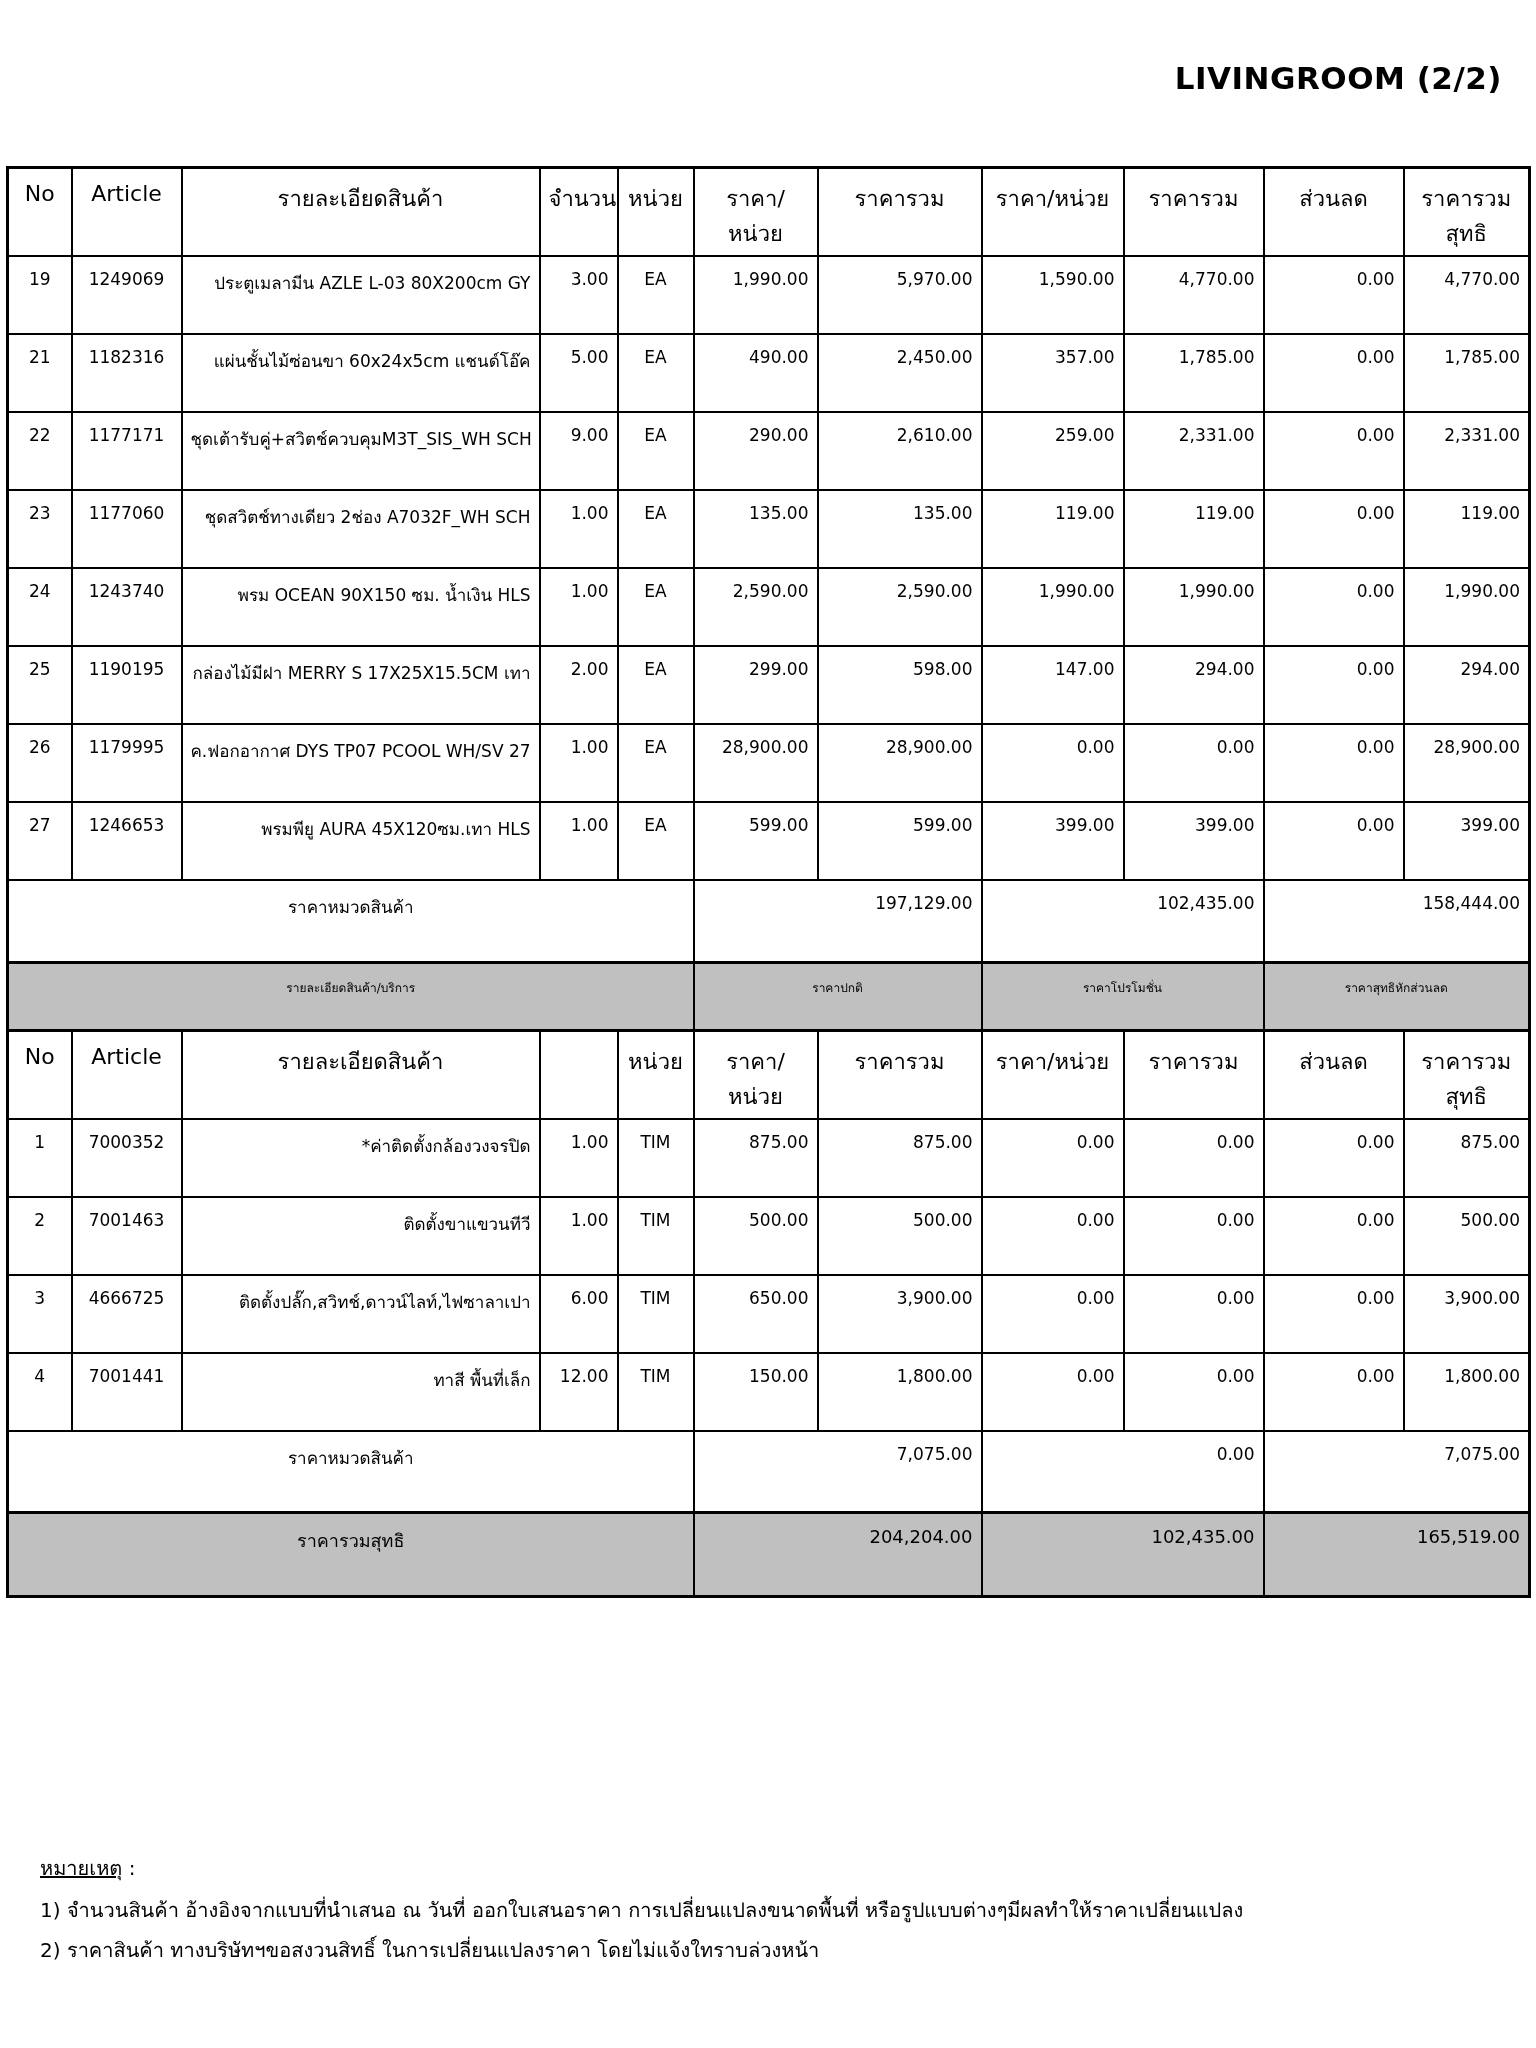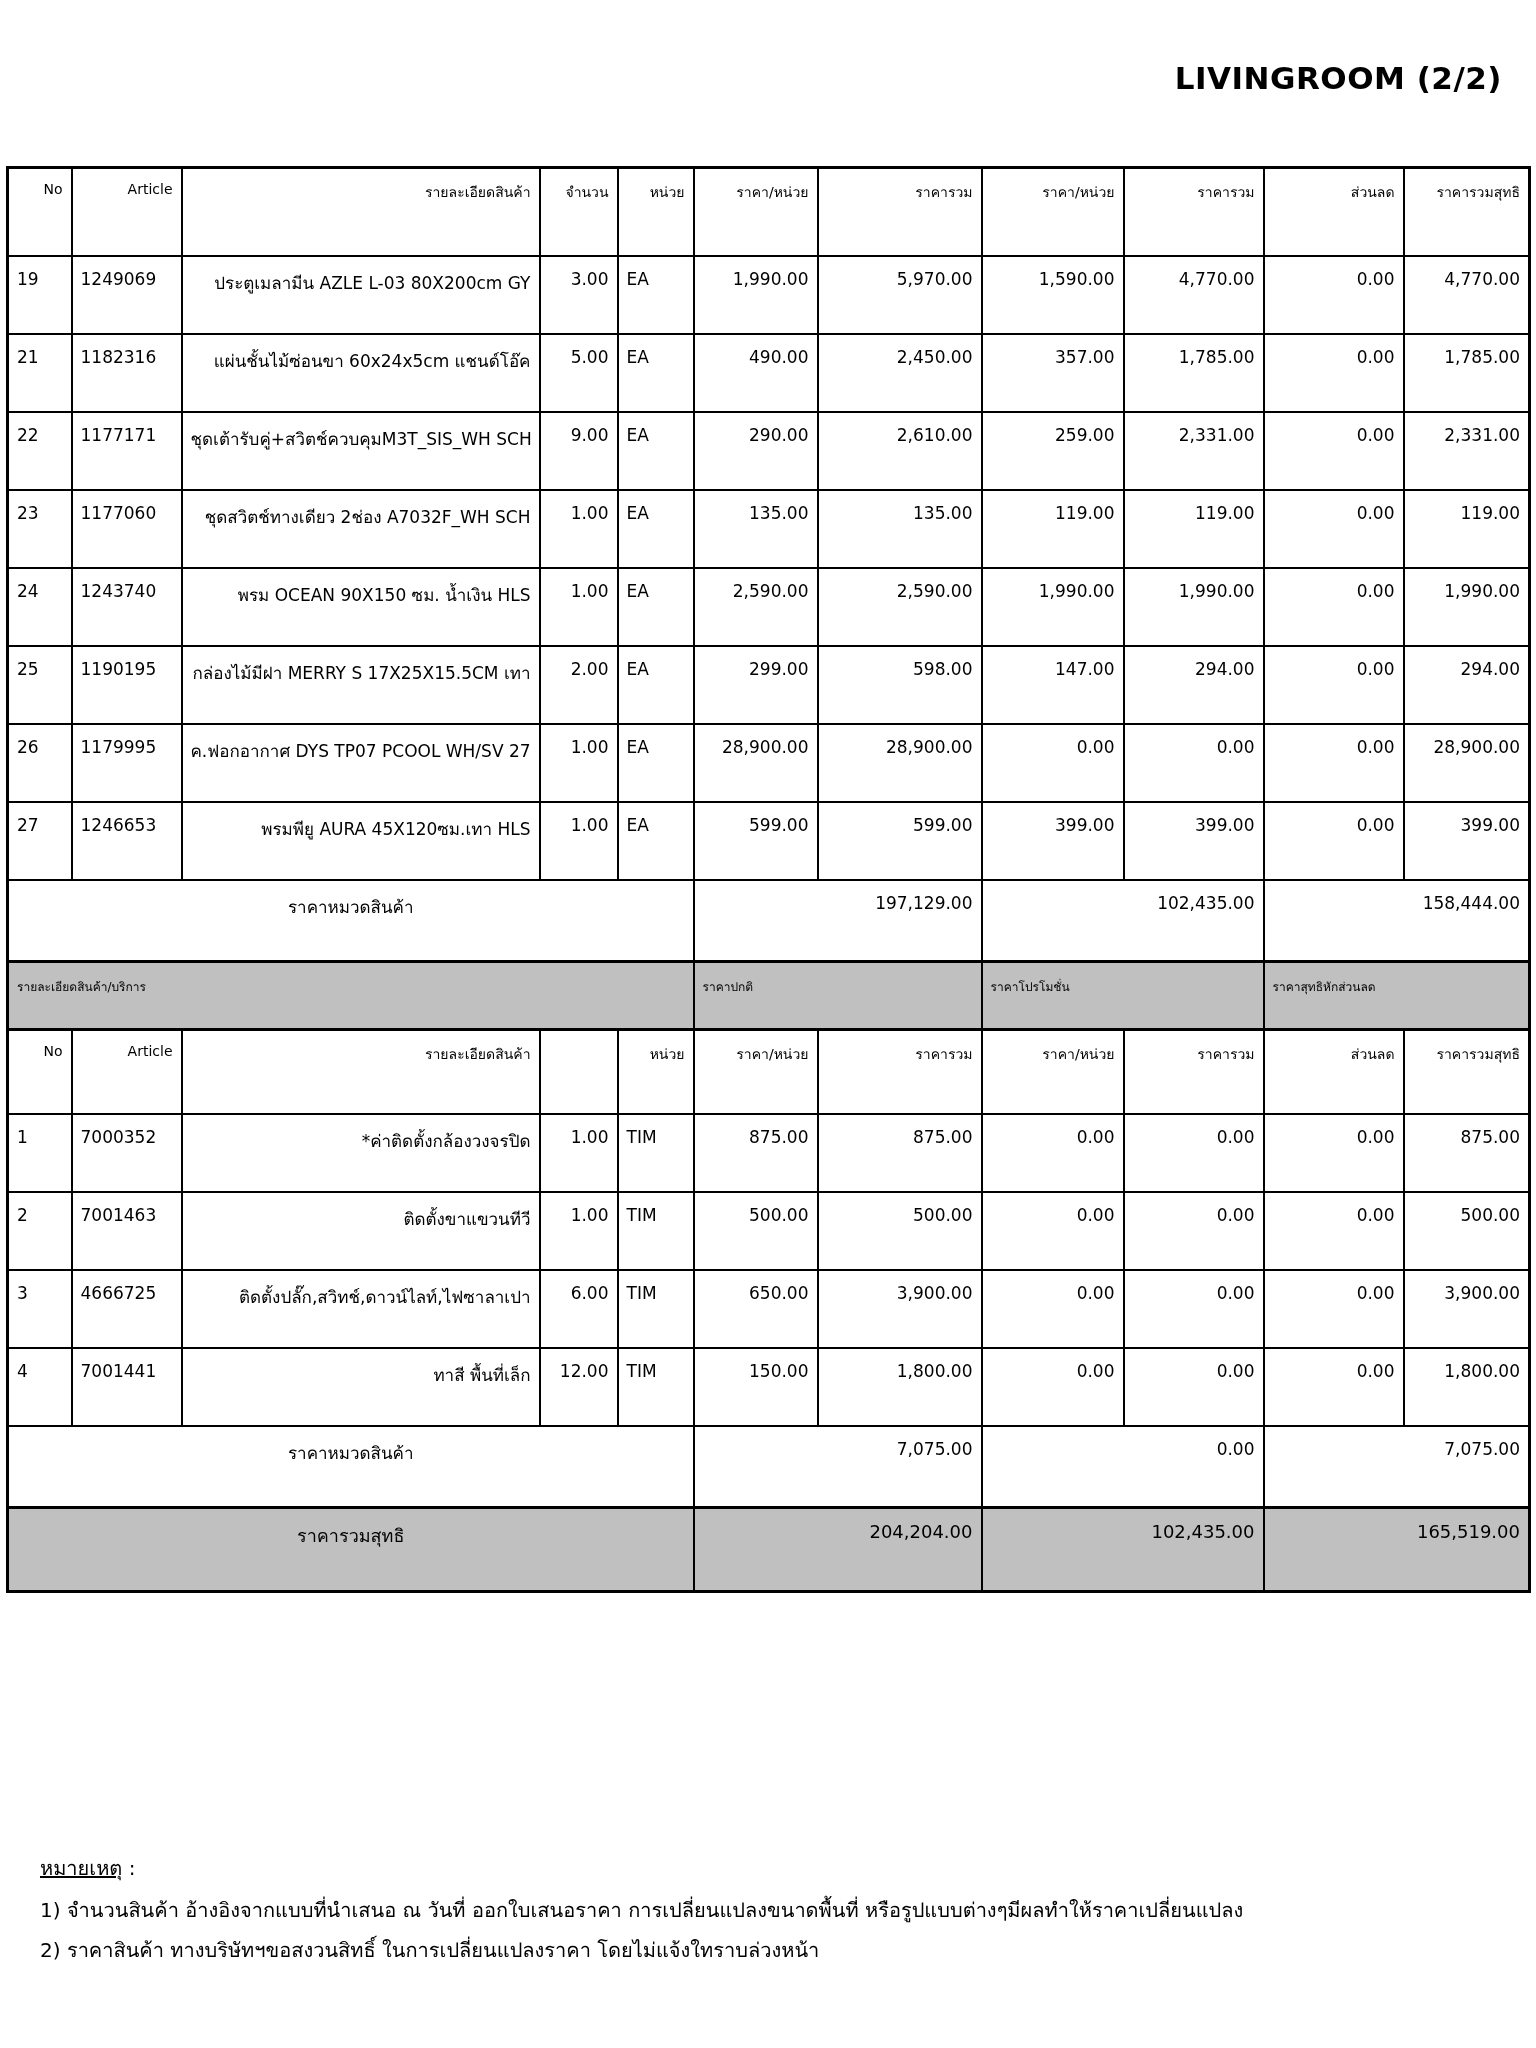--- a/index.html
+++ b/index.html
@@ -28,22 +28,22 @@
     overflow:hidden;
   }
   tr.hdr      { height:88px; }
   tr.prow     { height:78px; }
   tr.srow     { height:78px; }
   tr.subtotal { height:82px; }
   tr.band     { height:68px; }
   tr.subhdr   { height:84px; }
   tr.grand    { height:84px; }
 
-  .quote th { text-align:right; font-size:14px; }
-  .ctr  { text-align:left; }
+  .quote th { text-align:center; font-size:22px; }
+  .ctr  { text-align:center; }
   .num  { text-align:right; }
   .desc { text-align:right; white-space:nowrap; font-size:16px; padding-left:6px; }
   .lblcell { text-align:center; font-size:19px; padding-top:16px; }
   .gray { background:#c0c0c0; }
   .band td { border-top:3px solid #000; border-bottom:3px solid #000; font-size:12px; padding-top:14px; }
   .grand td { border-top:3px solid #000; font-size:18px; }
 
   .notes {
     position:absolute; top:1848px; left:40px; right:20px;
     font-size:20px; line-height:40px;

